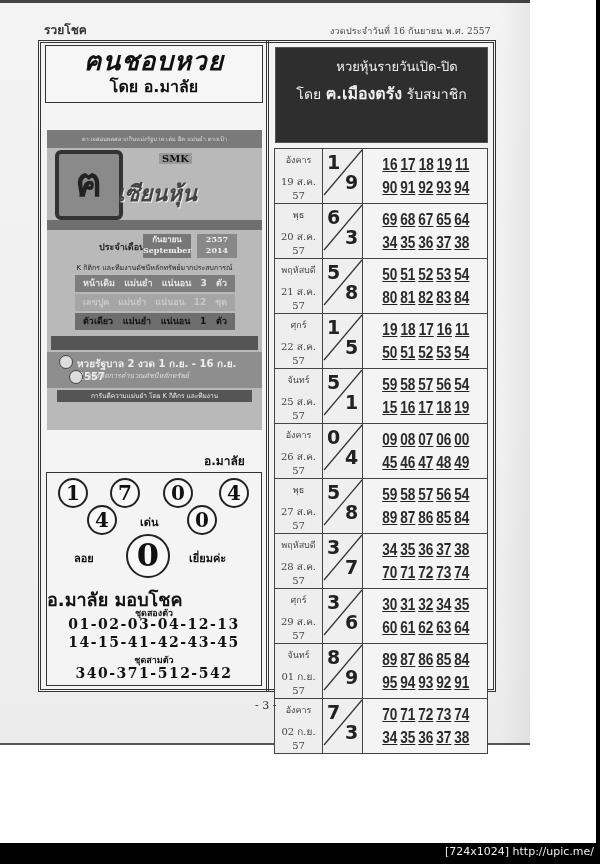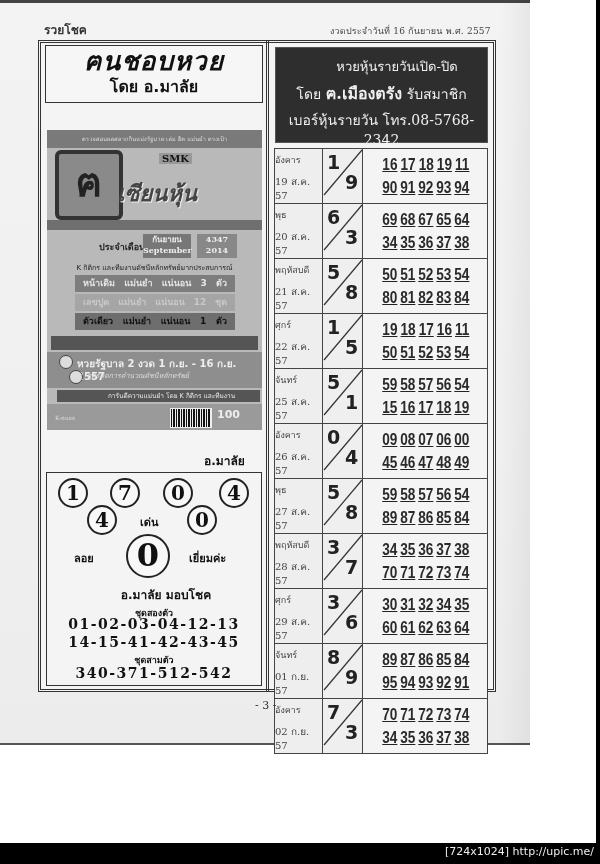--- a/index.html
+++ b/index.html
@@ -36,48 +36,48 @@
   .cover-rows { position:absolute; left:28px; top:145px; width:160px; }
   .cover-row { height:17px; margin-bottom:2px; font-family:"DejaVu Sans", sans-serif; font-size:9px; font-weight:bold; line-height:17px; display:flex; justify-content:space-between; padding:0 8px; }
   .cover-row.r1 { background:#7d7d7d; color:#e6e6e6; }
   .cover-row.r2 { background:#a5a5a5; color:#c9c9c9; }
   .cover-row.r3 { background:#6e6e6e; color:#111; }
   .cover-fine { position:absolute; left:4px; top:206px; width:207px; height:14px; background:#555; }
   .cover-lotto { position:absolute; left:0; top:222px; width:215px; height:36px; background:#8e8e8e; }
   .cover-lotto-1 { position:absolute; left:30px; top:4px; font-size:10px; font-family:"DejaVu Sans", sans-serif; font-weight:bold; color:#eee; }
   .cover-lotto-2 { position:absolute; left:40px; top:18px; font-size:7px; font-style:italic; color:#ddd; font-family:Liberation Sans, sans-serif; }
   .coin { position:absolute; width:12px; height:12px; border-radius:50%; background:#ddd; border:1px solid #444; }
-  .cover-bar3 { position:absolute; left:10px; top:260px; width:177px; height:12px; background:#555; color:#eee; font-size:6.5px; line-height:12px; text-align:center; font-family:"DejaVu Sans", sans-serif;padding-left:26px; }
+  .cover-bar3 { position:absolute; left:10px; top:260px; width:195px; height:12px; background:#555; color:#eee; font-size:6.5px; line-height:12px; text-align:center; font-family:"DejaVu Sans", sans-serif; }
   .cover-bottom { position:absolute; left:0; top:274px; width:215px; height:26px; background:#9a9a9a; }
   .barcode { position:absolute; left:123px; top:4px; width:40px; height:18px; background:repeating-linear-gradient(90deg,#111 0 1px,#eee 1px 2px,#111 2px 4px,#eee 4px 5px); border:1px solid #eee; }
   .price { position:absolute; left:170px; top:4px; font-size:11px; color:#eee; font-weight:bold; font-family:"DejaVu Sans", sans-serif; }
   .cover-brand { position:absolute; left:8px; top:10px; font-size:6px; color:#ddd; }
 
   .author-tag { position:absolute; left:204px; top:451px; font-family:"DejaVu Sans", sans-serif; font-weight:bold; font-size:12px; color:#111; }
 
   
   .lucky { position:absolute; left:46px; top:472px; width:216px; height:214px; border:1px solid #333; box-sizing:border-box; background:#f4f4f4; }
   .circle { position:absolute; border:2px solid #222; border-radius:50%; box-sizing:border-box; text-align:center; font-family:"DejaVu Serif", serif; font-weight:900; color:#111; background:#f8f8f8; }
   .c-sm { width:30px; height:30px; font-size:20px; line-height:26px; }
   .c-lg { width:44px; height:44px; font-size:32px; line-height:38px; border-width:2px; }
   .lbl { position:absolute; font-family:"DejaVu Sans", sans-serif; font-weight:bold; font-size:11px; color:#111; }
-  .give { position:absolute; left:12px; top:112px; width:214px; text-align:center; font-family:"DejaVu Sans", sans-serif; font-weight:bold; font-size:12px; color:#111; }
+  .give { position:absolute; left:0; top:112px; width:214px; font-family:"DejaVu Sans", sans-serif; font-weight:bold; font-size:18px; color:#111; }
   .set-lbl { position:absolute; left:0; width:214px; text-align:center; font-family:"DejaVu Sans", sans-serif; font-weight:bold; font-size:9px; color:#111; }
   .set-val { position:absolute; left:0; width:214px; text-align:center; font-family:"DejaVu Serif", serif; font-weight:900; font-size:14px; letter-spacing:1.5px; color:#111; }
 
   
   .dark-box { position:absolute; left:275px; top:47px; width:213px; height:96px; background:#2e2e2e; text-align:center; color:#f0f0f0; border:1px solid #555; box-sizing:border-box; }
   .dark-1 { font-size:13px; line-height:18px; margin-top:10px;padding-left:31px; }
   .dark-2 { font-size:14px; line-height:20px; margin-top:8px; }
   .dark-2 b { font-size:16px; }
   .dark-3 { font-size:14px; line-height:20px; margin-top:6px; }
 
   .tbl { position:absolute; left:274px; top:148px; width:214px; border-collapse:collapse; table-layout:fixed; }
   .tbl td { border:1px solid #444; padding:0; height:47.5px; box-sizing:border-box; }
-  .c-day { width:48px; background:#eeeeee; }
+  .c-day { width:48px; text-align:center; background:#eeeeee; }
   .day-name { font-size:9px; color:#444; line-height:14px; display:block; margin-top:4px; }
   .day-date { font-size:10px; color:#444; line-height:14px; display:block; margin-top:8px; }
   .c-pair { width:40px; position:relative; background:#efefef; overflow:hidden; }
   .c-pair .slash { position:absolute; left:0; top:0; width:40px; height:47px; }
   .p-top { position:absolute; left:4px; top:2px; font-family:"DejaVu Sans", sans-serif; font-weight:900; font-size:19px; color:#222; }
   .p-bot { position:absolute; left:22px; top:22px; font-family:"DejaVu Sans", sans-serif; font-weight:900; font-size:19px; color:#222; }
   .c-nums { background:#f4f4f4;text-decoration:underline; }
   .num-line { display:flex; justify-content:space-around; padding:0 8px 0 10px; font-family:"Liberation Sans", sans-serif; font-size:16px; font-weight:bold; color:#2a2a2a; line-height:23px; transform:scaleX(0.85); transform-origin:center; }
 
   .page-num { position:absolute; left:255px; top:699px; font-size:11px; color:#333; }
@@ -109,21 +109,21 @@
   <div class="cover-smk">SMK</div>
   <div class="cover-script">เซียนหุ้น</div>
   <div class="cover-band"></div>
   <div class="cover-month-row">
     <span class="cover-month-label">ประจำเดือน</span>
     <div class="cover-month">
       <div>กันยายน</div>
       <div>September</div>
     </div>
     <div class="cover-year">
-      <div>4347</div>
+      <div>2557</div>
       <div>2014</div>
     </div>
   </div>
   <div class="cover-k">K กิติกร และทีมงานดัชนีหลักทรัพย์มากประสบการณ์</div>
   <div class="cover-rows">
     <div class="cover-row r1">
       <span>หน้าเดิม</span>
       <span>แม่นยำ</span>
       <span>แน่นอน</span>
       <span>3</span>
@@ -145,25 +145,20 @@
     </div>
   </div>
   <div class="cover-fine"></div>
   <div class="cover-lotto">
     <span class="coin" style="left:12px;top:3px;"></span>
     <span class="cover-lotto-1">หวยรัฐบาล 2 งวด 1 ก.ย. - 16 ก.ย. 2557</span>
     <span class="coin" style="left:22px;top:18px;"></span>
     <span class="cover-lotto-2">สูตรคิดการคำนวณดัชนีหลักทรัพย์</span>
   </div>
   <div class="cover-bar3">การันตีความแม่นยำ โดย K กิติกร และทีมงาน</div>
-  <div class="cover-bottom">
-    <span class="cover-brand">K-nuss</span>
-    <span class="barcode"></span>
-    <span class="price">100</span>
-  </div>
 </div>
 
 <div class="author-tag">อ.มาลัย</div>
 
 <div class="lucky">
   <div class="circle c-sm" style="left:11px;top:5px;">1</div>
   <div class="circle c-sm" style="left:63px;top:5px;">7</div>
   <div class="circle c-sm" style="left:116px;top:5px;">0</div>
   <div class="circle c-sm" style="left:172px;top:5px;">4</div>
   <div class="circle c-sm" style="left:40px;top:32px;">4</div>
@@ -180,21 +175,20 @@
   <div class="set-val" style="top:192px;">340-371-512-542</div>
 </div>
 
 <div class="dark-box">
   <div class="dark-1">หวยหุ้นรายวันเปิด-ปิด</div>
   <div class="dark-2">
     <span>โดย</span>
     <b>ฅ.เมืองตรัง</b>
     <span>รับสมาชิก</span>
   </div>
-  <div class="dark-3">เบอร์หุ้นรายวัน โทร.08-5768-2342</div>
 </div>
 
 <table class="tbl">
   <tbody id="tbody">
       <tr>
         <td class="c-day">
           <span class="day-name">อังคาร</span>
           <span class="day-date">19 ส.ค. 57</span>
         </td>
         <td class="c-pair">

